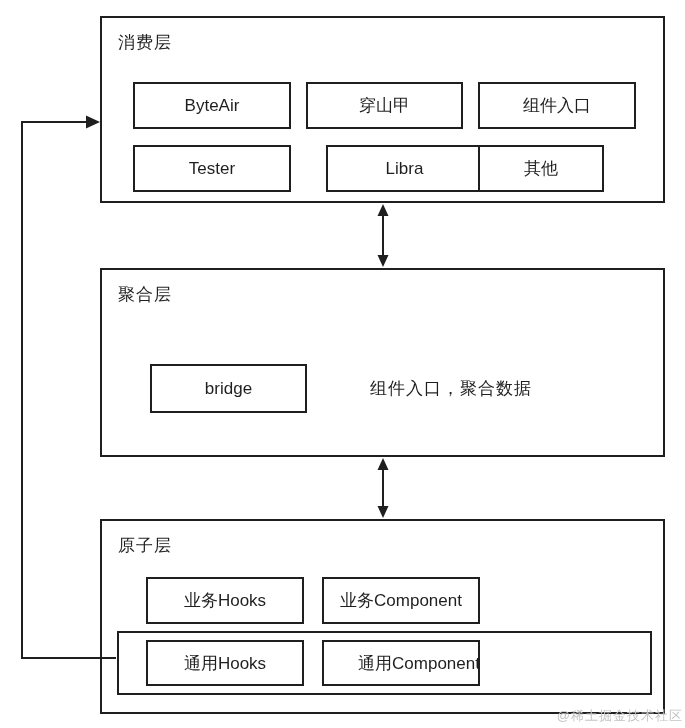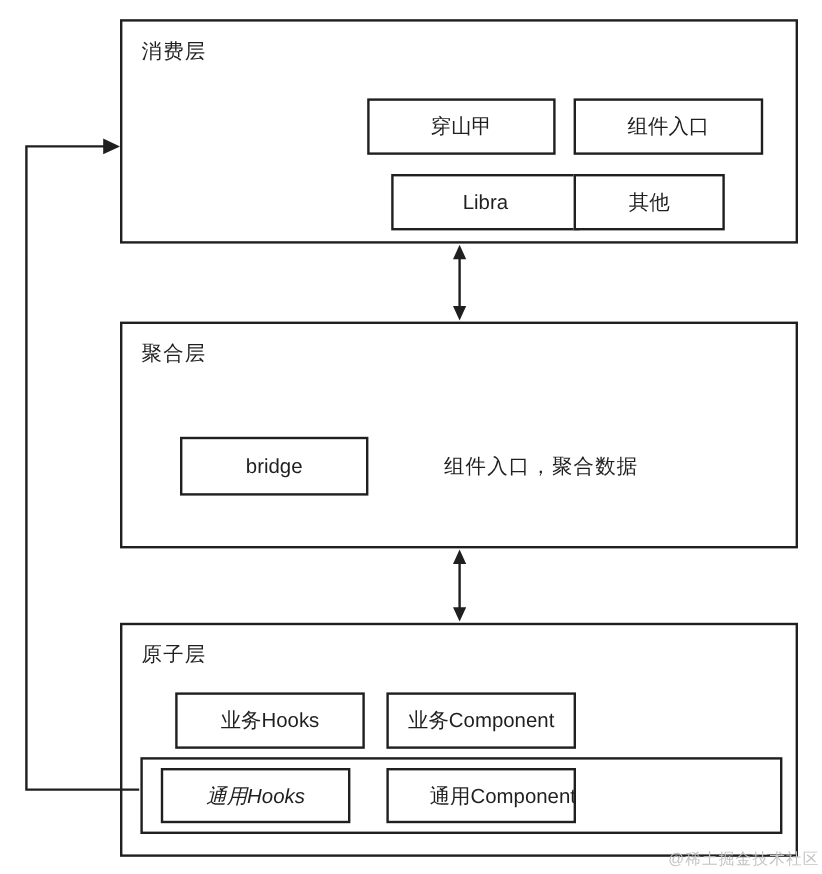--- a/index.html
+++ b/index.html
@@ -63,38 +63,40 @@
     letter-spacing: 1px;
   }
 </style>
 </head>
 <body>
 
 <div id="canvas">
 
   <div class="layer-box" style="left:100px; top:16px; width:565px; height:187px;">
     <div class="layer-label">消费层</div>
+    <div class="node" style="left:31px;  top:64px;  width:158px; height:47px;">ByteAir</div>
     <div class="node" style="left:204px; top:64px;  width:157px; height:47px;">穿山甲</div>
     <div class="node" style="left:376px; top:64px;  width:158px; height:47px;">组件入口</div>
+    <div class="node" style="left:31px;  top:127px; width:158px; height:47px;">Tester</div>
     <div class="node" style="left:204px; top:127px; width:157px; height:47px;margin-left:20px;">Libra</div>
     <div class="node" style="left:376px; top:127px; width:126px; height:47px;">其他</div>
   </div>
 
   <div class="layer-box" style="left:100px; top:268px; width:565px; height:189px;">
     <div class="layer-label">聚合层</div>
     <div class="node" style="left:48px; top:94px; width:157px; height:49px;">bridge</div>
     <div class="note-text" style="left:268px; top:94px; height:49px;">组件入口，聚合数据</div>
   </div>
 
   <div class="layer-box" style="left:100px; top:519px; width:565px; height:195px;">
     <div class="layer-label">原子层</div>
     <div class="node" style="left:44px;  top:56px; width:158px; height:47px;">业务Hooks</div>
     <div class="node" style="left:220px; top:56px; width:158px; height:47px;">业务Component</div>
     <div class="group-box" style="left:15px; top:110px; width:535px; height:64px;"></div>
-    <div class="node" style="left:32px;  top:119px; width:158px; height:46px;font-style:italic;">通用Hooks</div>
+    <div class="node" style="left:44px;  top:119px; width:158px; height:46px;">通用Hooks</div>
     <div class="node" style="left:220px; top:119px; width:158px; height:46px;padding-left:36px;">通用Component</div>
   </div>
 
   <svg class="arrow-svg" style="left:368px; top:203px;" width="30" height="65">
     <line x1="15" y1="10" x2="15" y2="55" stroke="#1f1f1f" stroke-width="2"></line>
     <polygon points="15,1 9.5,13 20.5,13" fill="#1f1f1f"></polygon>
     <polygon points="15,64 9.5,52 20.5,52" fill="#1f1f1f"></polygon>
   </svg>
 
   <svg class="arrow-svg" style="left:368px; top:457px;" width="30" height="62">

